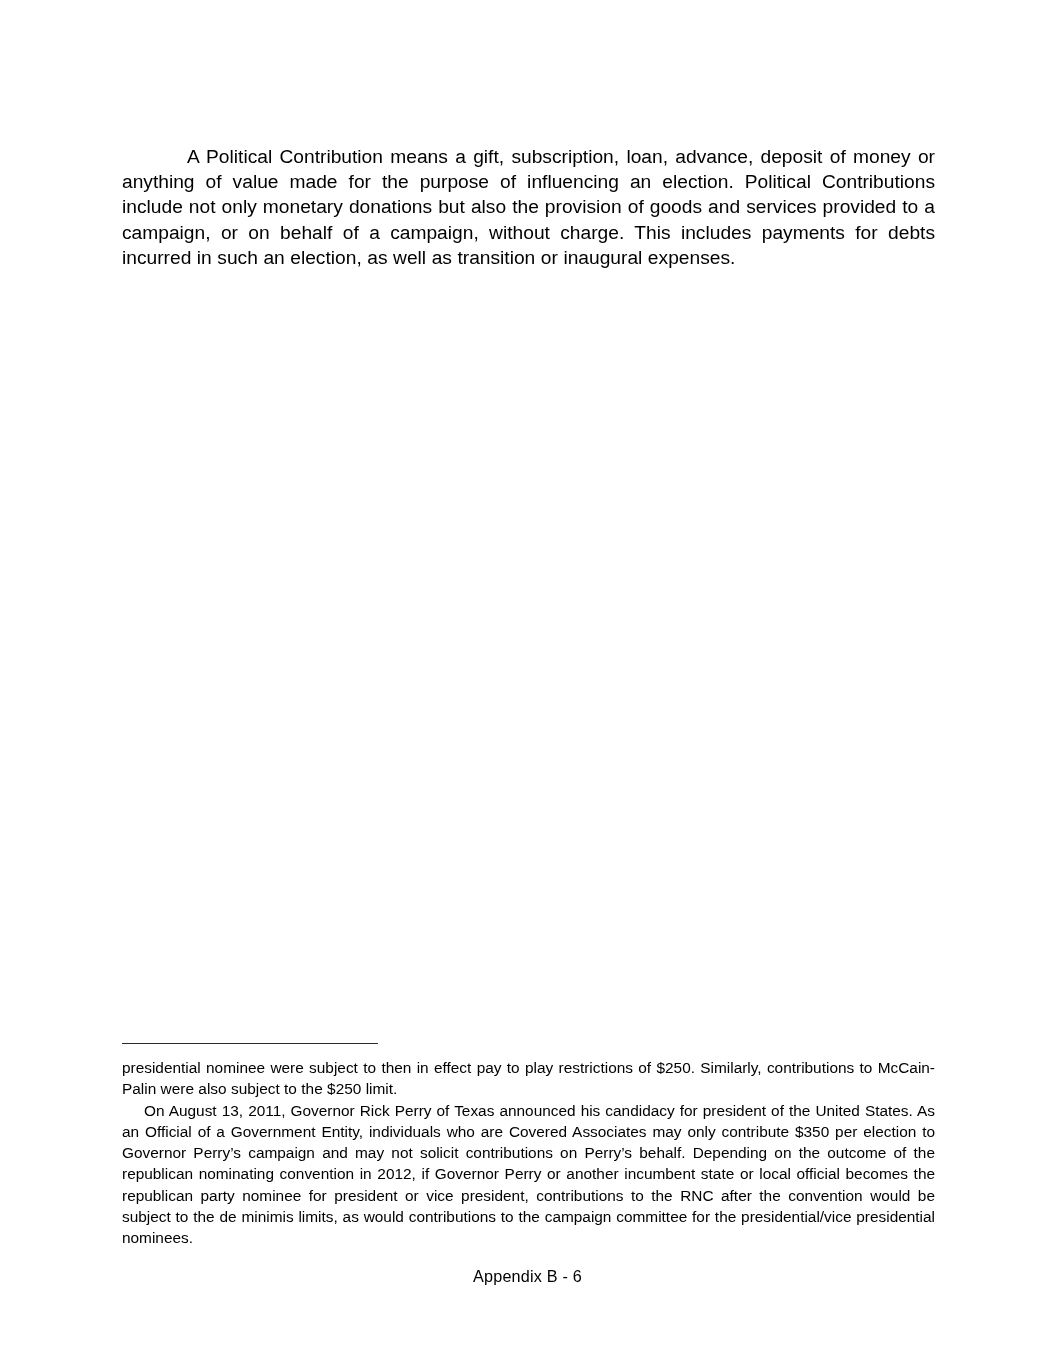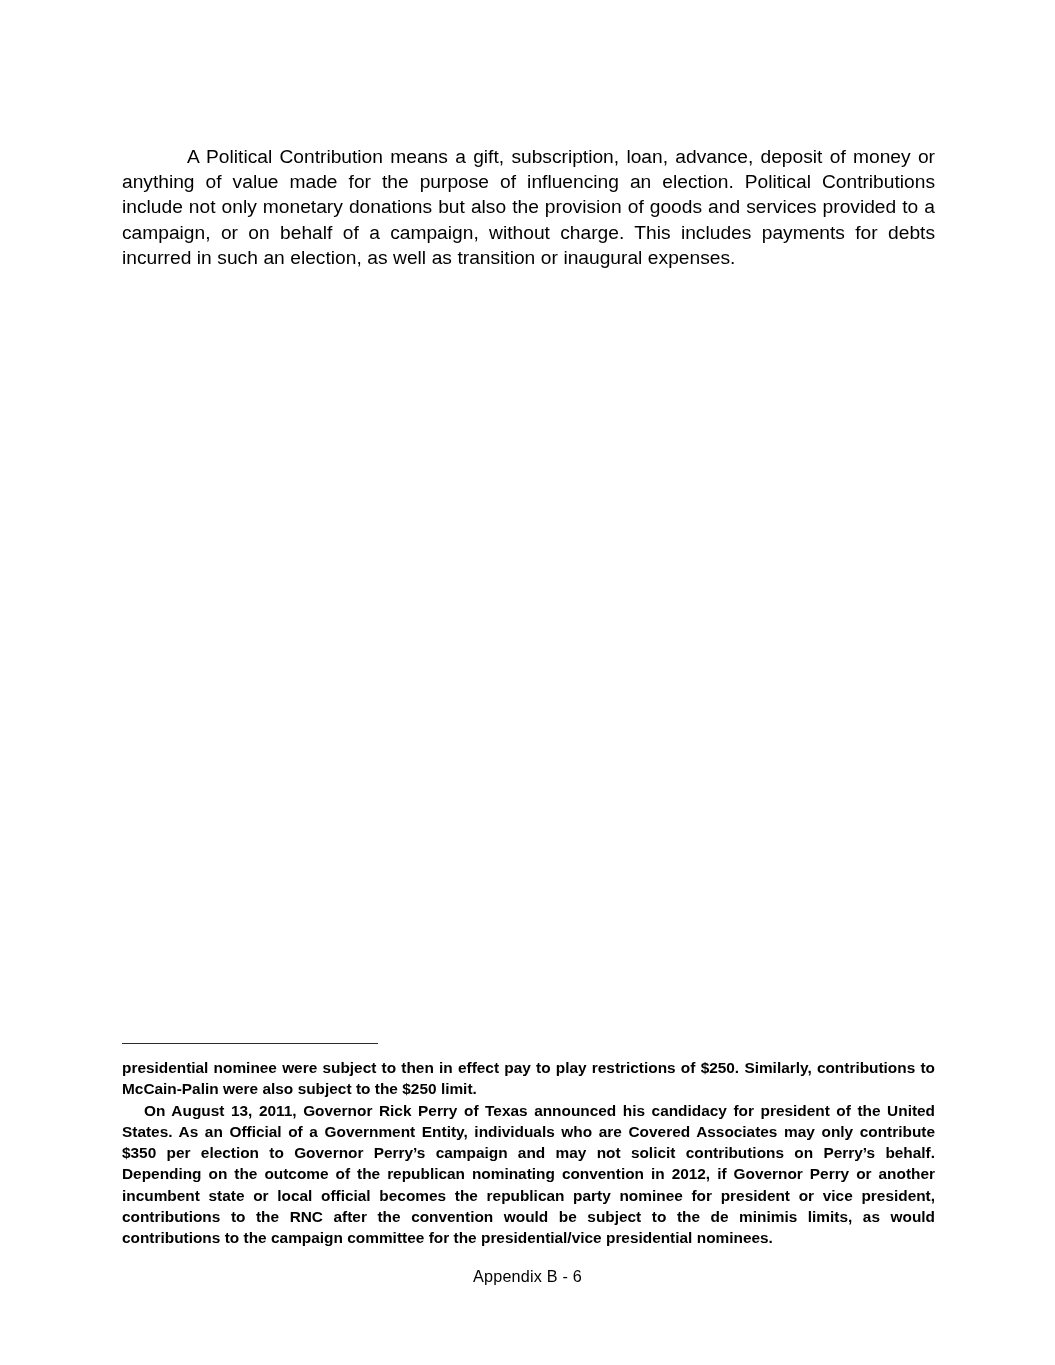--- a/index.html
+++ b/index.html
@@ -36,21 +36,20 @@
     text-indent: 65px;
     word-spacing: 0.2px;
   }
 
   
   .footnote-block {
     position: absolute;
     left: 122px;
     top: 1043px;
     width: 813px;
-    font-weight: bold;
   }
 
   .footnote-rule {
     width: 256px;
     height: 0;
     border: 0;
     border-top: 1.4px solid #2b2b2b;
     margin: 0 0 13px 0;
   }
 

